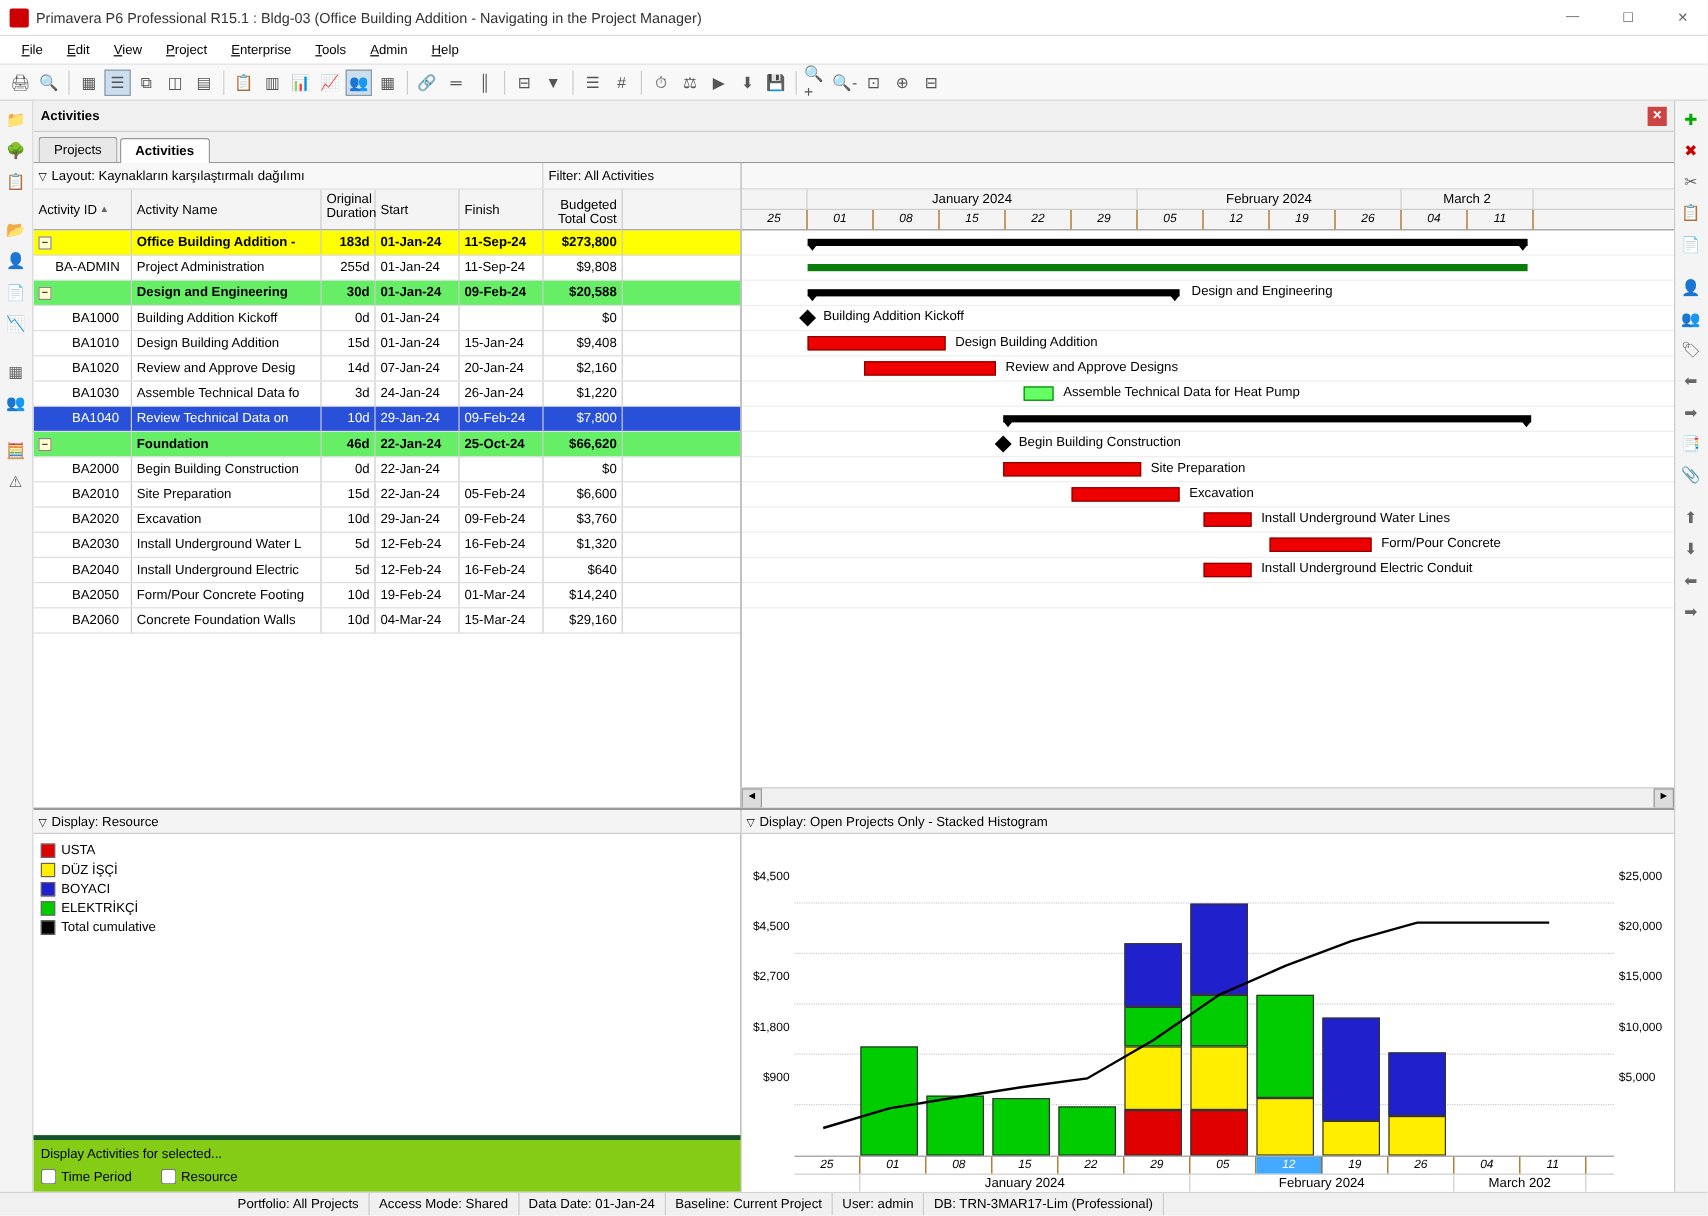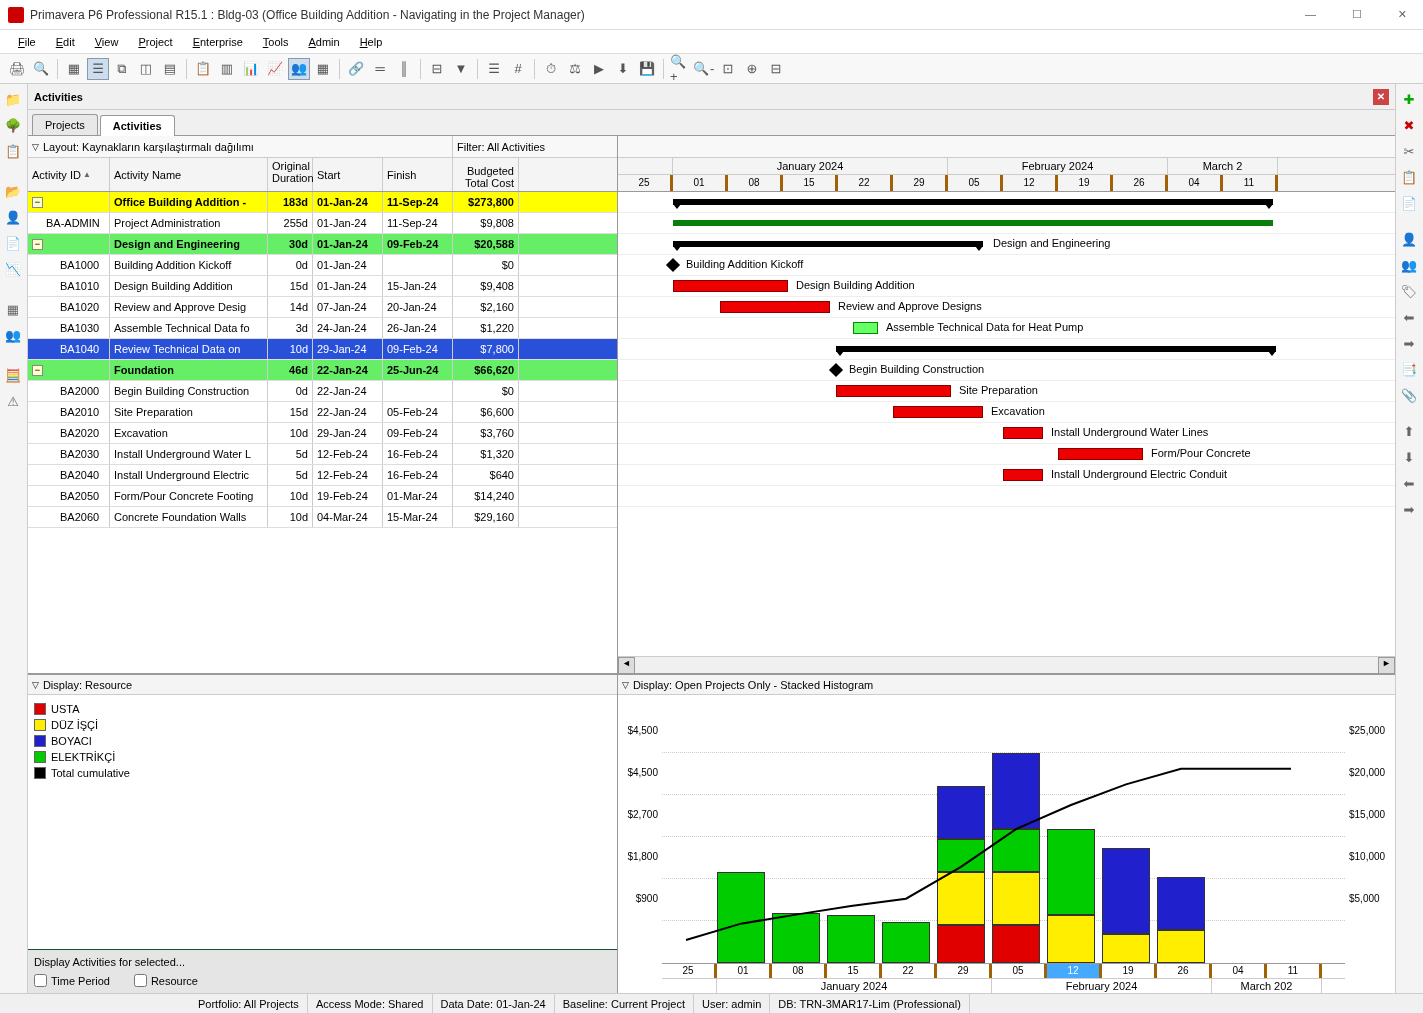--- a/index.html
+++ b/index.html
@@ -56,21 +56,21 @@
 .gc.fn { width: 70px; }
 .gc.co { width: 66px; justify-content: flex-end; }
 .expander { width: 11px; height: 11px; border: 1px solid #888; background: #ffc; display: inline-flex; align-items: center; justify-content: center; font-size: 9px; margin-right: 3px; color: #444; }
 .indent { display: inline-block; }
 .gantt-pane { flex: 1; display: flex; flex-direction: column; overflow: hidden; position: relative; }
 .gantt-hdr { height: 34px; background: #f4f4f4; border-bottom: 1px solid #999; display: flex; flex-direction: column; }
 .ghmonths, .ghdays, .gfdays, .gfmonths { display: flex; }
 .ghmonths { height: 17px; border-bottom: 1px solid #ccc; }
 .ghdays { height: 17px; }
 .gmcell { border-right: 1px solid #ccc; text-align: center; display: flex; align-items: center; justify-content: center; }
-.gdcell { width: 55px; border-right: 3px solid #a16207; text-align: center; display: flex; align-items: center; justify-content: center; font-size: 10px; }
+.gdcell { width: 55px; border-right: 1px solid #a16207; text-align: center; display: flex; align-items: center; justify-content: center; font-size: 10px; font-style: italic; }
 .gantt-body { flex: 1; overflow: hidden; position: relative; }
 .gantt-row { height: 21px; position: relative; border-bottom: 1px solid #eee; }
 .gbar { position: absolute; height: 12px; top: 4px; }
 .gbar.summary { background: #000; height: 6px; top: 7px; }
 .gbar.summary::before, .gbar.summary::after { content: ''; position: absolute; bottom: -4px; border-top: 5px solid #000; border-left: 4px solid transparent; border-right: 4px solid transparent; }
 .gbar.summary::before { left: 0; }
 .gbar.summary::after { right: 0; }
 .gbar.green { background: #0a7e0a; height: 6px; top: 7px; }
 .gbar.task-red { background: #e00; border: 1px solid #800; }
 .gbar.task-green { background: #6f6; border: 1px solid #080; }
@@ -78,21 +78,21 @@
 .milestone { position: absolute; width: 10px; height: 10px; background: #000; transform: rotate(45deg); top: 5px; }
 .gantt-scroll { height: 17px; background: #f0f0f0; border-top: 1px solid #ccc; display: flex; align-items: center; }
 .gantt-scroll .arrow { width: 17px; height: 17px; background: #ddd; border: 1px solid #999; text-align: center; font-size: 9px; cursor: pointer; }
 .lower { height: 320px; display: flex; border-top: 2px solid #999; }
 .resleg { width: 590px; border-right: 1px solid #999; display: flex; flex-direction: column; }
 .reshdr, .histhdr { height: 20px; background: #f4f4f4; border-bottom: 1px solid #ccc; display: flex; align-items: center; padding: 0 4px; }
 .reshdr .tri, .histhdr .tri { margin-right: 4px; font-size: 9px; }
 .reslist { flex: 1; padding: 6px; }
 .resitem { display: flex; align-items: center; padding: 2px 0; }
 .swatch { width: 12px; height: 12px; border: 1px solid #666; margin-right: 5px; }
-.resfooter { border-top: 1px solid #14532d; padding: 6px; background: #e5e5e5; }
+.resfooter { border-top: 4px solid #14532d; padding: 6px; background: #84cc16; }
 .rescheck { margin-top: 6px; display: flex; gap: 24px; }
 .rescheck label { display: flex; align-items: center; gap: 4px; }
 .hist { flex: 1; display: flex; flex-direction: column; }
 .histchart { flex: 1; position: relative; background: #fff; }
 .yaxis { position: absolute; left: 0; top: 0; bottom: 30px; width: 44px; }
 .yaxis .ytick { position: absolute; right: 4px; font-size: 10px; }
 .yaxis2 { position: absolute; right: 0; top: 0; bottom: 30px; width: 50px; }
 .yaxis2 .ytick { position: absolute; left: 4px; font-size: 10px; }
 .plotarea { position: absolute; left: 44px; right: 50px; top: 5px; bottom: 0; }
 .hbar { position: absolute; bottom: 30px; width: 48px; }
@@ -295,21 +295,21 @@
               <div class="gc co">$7,800</div>
             </div>
             <div class="grow wbs1">
               <div class="gc id">
                 <span class="expander">−</span>
                 <span class="indent" style="width:0px"></span>
               </div>
               <div class="gc nm"><span class="indent" style="width:0px"></span>Foundation</div>
               <div class="gc du">46d</div>
               <div class="gc st">22-Jan-24</div>
-              <div class="gc fn">25-Jun-24</div>
+              <div class="gc fn">25-Oct-24</div>
               <div class="gc co">$66,620</div>
             </div>
             <div class="grow ">
               <div class="gc id"><span class="indent" style="width:28px"></span>BA2000</div>
               <div class="gc nm">Begin Building Construction</div>
               <div class="gc du">0d</div>
               <div class="gc st">22-Jan-24</div>
               <div class="gc fn"></div>
               <div class="gc co">$0</div>
             </div>

